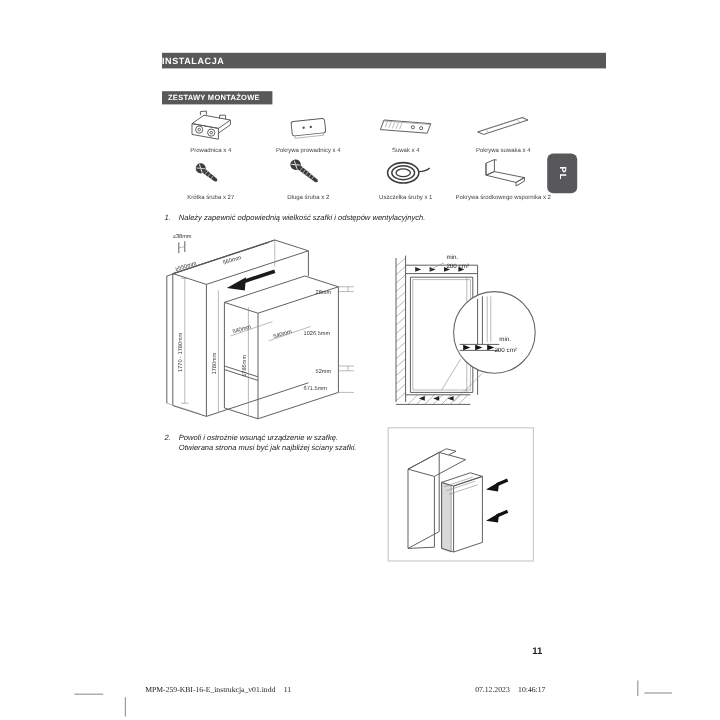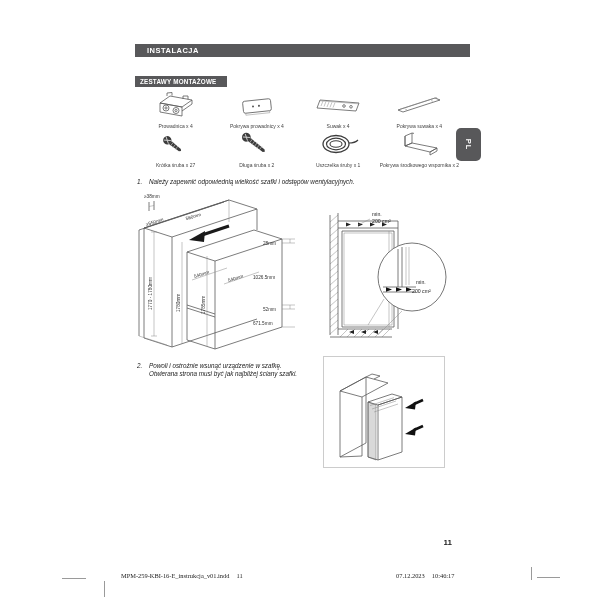--- a/index.html
+++ b/index.html
@@ -1,20 +1,20 @@
 <!DOCTYPE html>
 <html><head>
 <meta charset="utf-8">
 <style>
   html,body{margin:0;padding:0;background:#fff;}
   #page{position:relative;width:600px;height:600px;background:#ffffff;overflow:hidden;
         font-family:"Liberation Sans","DejaVu Sans",sans-serif;color:#333;}
   .bar{position:absolute;background:#58585a;color:#fff;font-weight:bold;}
-  #main-bar{left:135px;top:44px;width:335px;height:13px;font-size:7.5px;line-height:13px;
-            padding-left:12px;letter-spacing:.5px;box-sizing:border-box;}
+  #main-bar{left:135px;top:44px;width:370px;height:13px;font-size:7.5px;line-height:13px;
+            padding-left:0;letter-spacing:.5px;box-sizing:border-box;}
   #sub-bar{left:135px;top:76px;width:92px;height:11px;font-size:6.3px;line-height:11px;
            padding-left:5px;letter-spacing:.2px;box-sizing:border-box;}
   .parts-row{position:absolute;left:135px;width:325px;display:flex;}
   .part-cell{width:25%;display:flex;flex-direction:column;align-items:center;}
   .part-icon{height:30px;display:flex;align-items:center;justify-content:center;}
   .part-label{font-size:5px;color:#444;margin-top:2px;white-space:nowrap;}
   .step{position:absolute;font-size:6.3px;font-style:italic;color:#222;line-height:8px;}
   .step .num{display:inline-block;width:12px;}
   .step .l2{margin-left:12px;}
   svg{display:block;}

